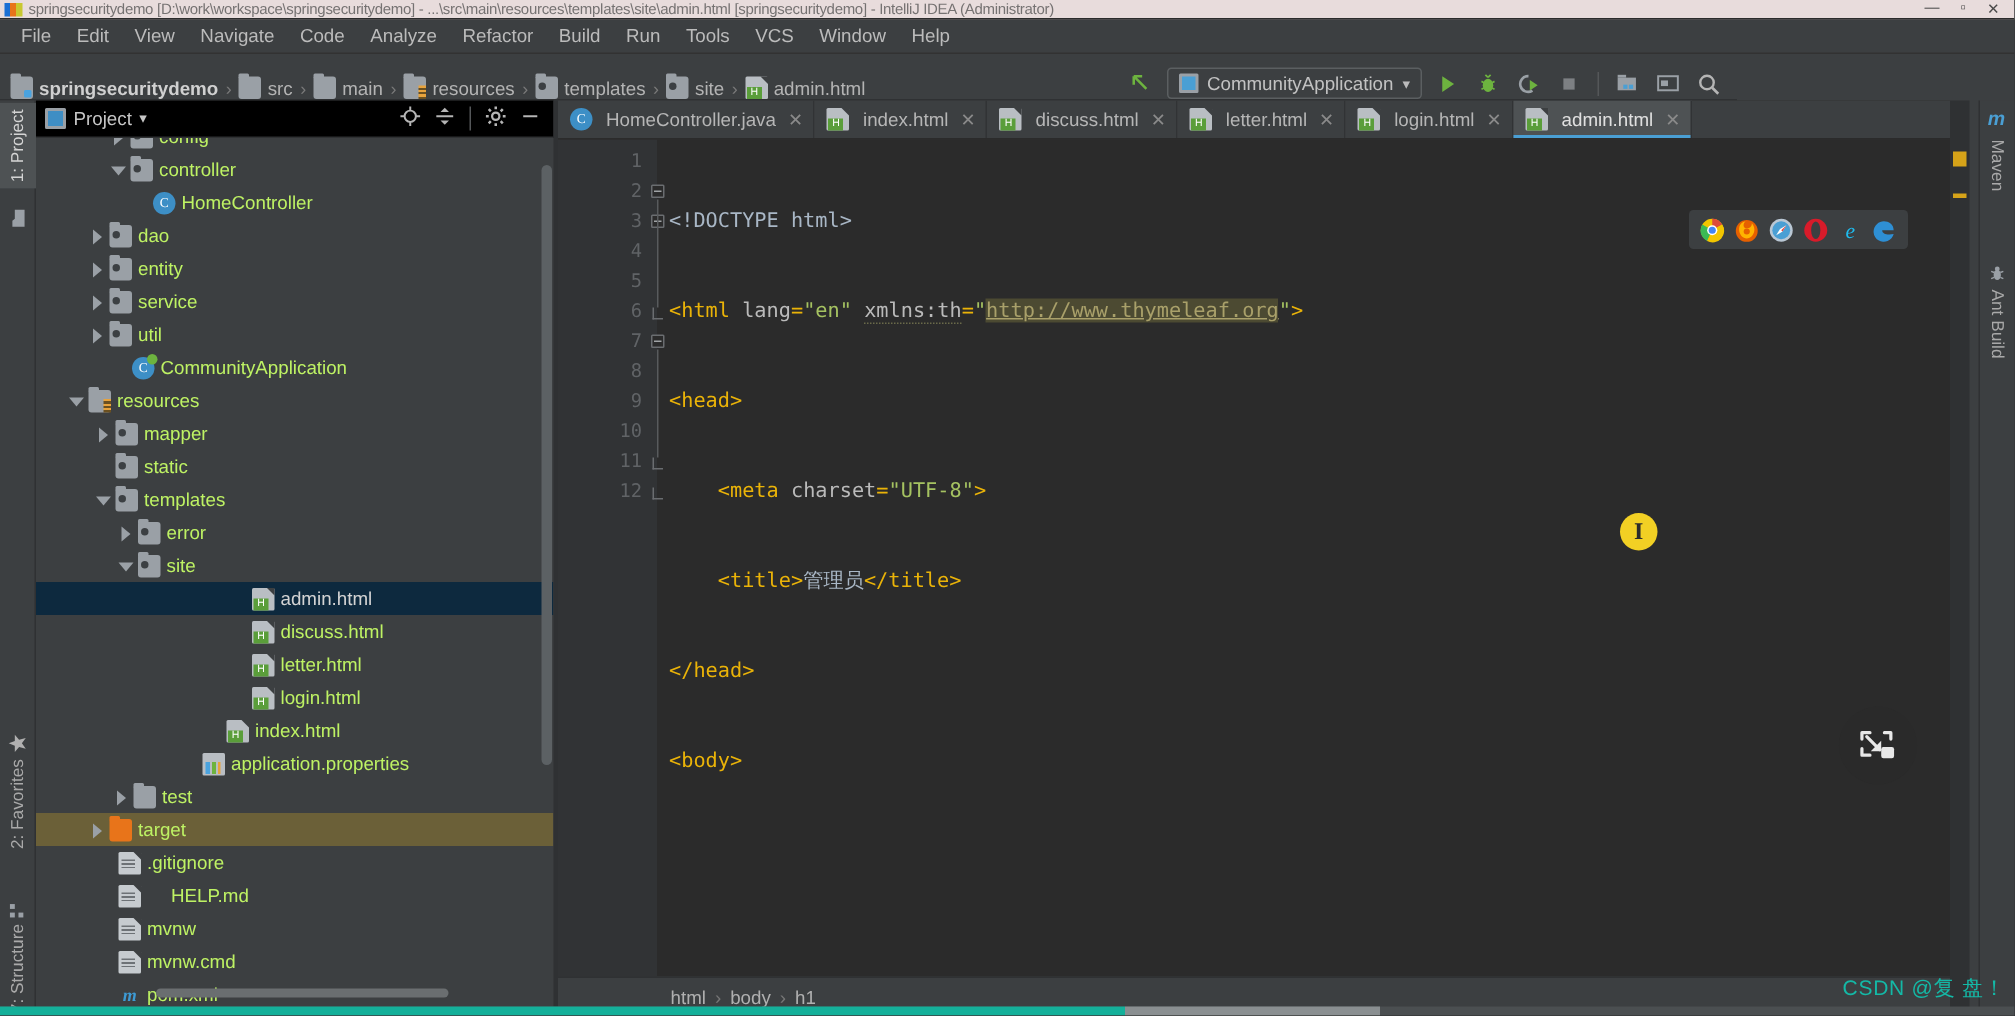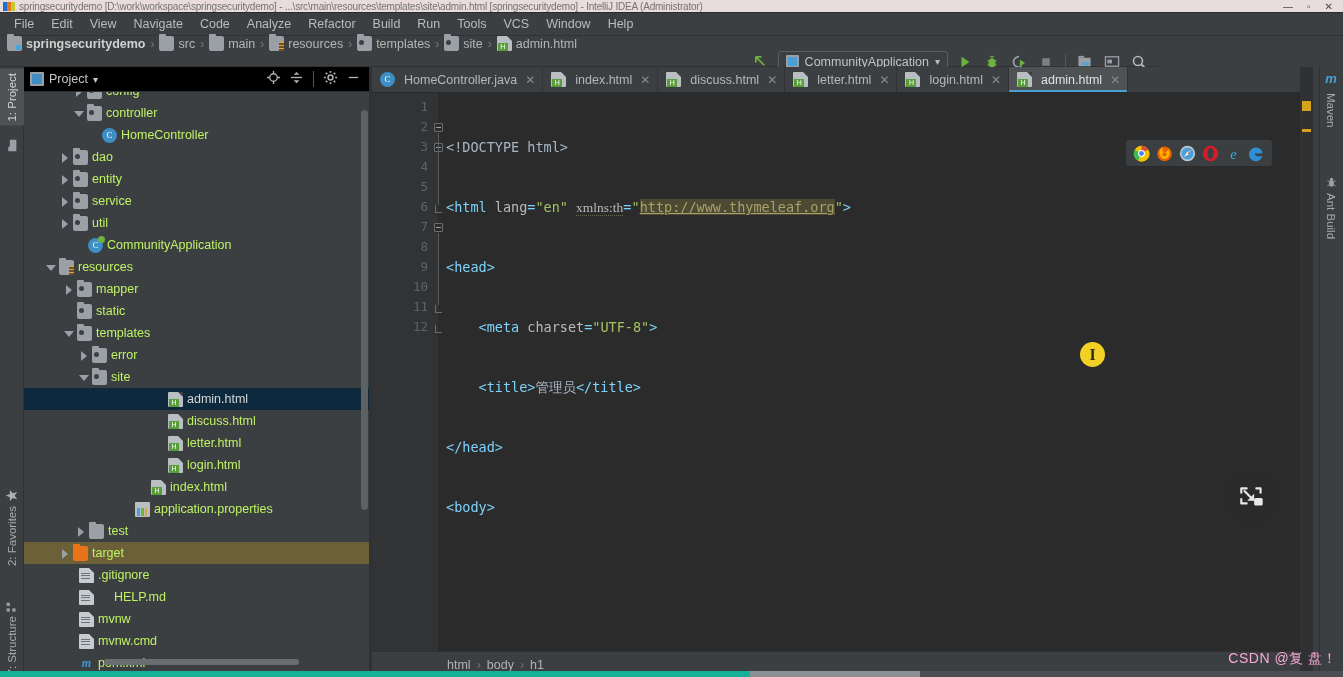--- a/index.html
+++ b/index.html
@@ -35,23 +35,22 @@
     padding-left: 6px; gap: 1px;
     border-bottom: 1px solid #323232;
   }
   .menu-item {
     font-size: 12.5px; color: #bbbbbb; padding: 3px 8px 3px 8px; white-space: nowrap;
   }
 
   
   .navbar {
     position: absolute; top: 36px; left: 0; width: 1158px; height: 31px;
-    background: #3c3f41; display: flex; align-items: flex-start;
+    background: #3c3f41; display: flex; align-items: flex-end;
     border-bottom: 1px solid #2f3133;
-    flex-direction: column;
   }
   .crumbs { display: flex; align-items: center; padding-left: 7px; gap: 0; }
   .crumb { display: flex; align-items: center; font-size: 12.5px; color: #b4b4b4; }
   .crumb.bold { font-weight: bold; color: #d0d0d0; }
   .crumb-sep { color: #7a7a7a; font-size: 12px; margin: 0 5px; }
   .ic { width: 15px; height: 15px; margin-right: 4px; flex: none; display:inline-block; position: relative; }
 
   
   .ic-folder { background:#9aa0a6; border-radius:1px 2px 2px 2px; }
   .ic-folder:before { content:""; position:absolute; top:-2px; left:0; width:7px; height:3px; background:#9aa0a6; border-radius:1px 1px 0 0; }
@@ -179,26 +178,26 @@
   .fold.end:before { content:""; position:absolute; left:0; top:7px; width:7px; height:1px; background:#6a6d70; }
   .fold-line { position:absolute; left:6px; width:1px; background:#585b5d; }
 
   .code {
     position:absolute; left:74px; top:4px; right:0; height:554px;
     font-family:"DejaVu Sans Mono", monospace; font-size:13.5px; line-height:20px;
     color: #a9b7c6; white-space: pre;
   }
   .cl { height:20px; }
   .cl.curline { background:#323232; display:block; margin-left:-74px; padding-left:74px; width:100%; }
-  .tg  { color:#7dd3fc; }   
+  .tg  { color:#eab308; }   
   .at  { color:#bababa; }   
   .va  { color:#a5c261; }   
   .txt { color:#a9b7c6; }   
   .url { color:#a9a06a; background:#4c4a32; text-decoration:underline; }
-  .squig { border-bottom:1px dotted #6a6a4a;font-family:Liberation Serif, serif; }
+  .squig { border-bottom:1px dotted #6a6a4a; }
   .taghl { background:#3b514d; }
   .caret { display:inline-block; width:1px; height:15px; background:#cdcdcd; vertical-align:-3px; }
 
   .browser-bar {
     position:absolute; right:28px; top:47px; height:26px; background:#3c3f41;
     border-radius:3px; display:flex; align-items:center; gap:6px; padding:0 7px; z-index:6;
   }
   .bicon { width:17px;height:17px;border-radius:50%; flex:none; position:relative; }
 
   .mouse-cursor {
@@ -234,21 +233,21 @@
     font-size:11.5px; color:#a9a9a9; white-space:nowrap;
     display:flex; align-items:center; gap:4px; padding:4px 0;
   }
   .bottom-strip {
     position:absolute; bottom:0; left:0; width:1343px; height:6px; background:#4b4f51;
   }
   .bottom-strip .prog { position:absolute; left:0; top:0; height:6px; width:750px; background:#14b09a; }
   .bottom-strip .prog2 { position:absolute; left:750px; top:0; height:6px; width:170px; background:#8a8f91; }
 
   .watermark {
-    position:absolute; right:6px; bottom:9px; font-size:14px; color:#f9a8d4;
+    position:absolute; right:6px; bottom:9px; font-size:14px; color:#14b8a6;
     letter-spacing:.5px; z-index:10; font-family:"Liberation Sans", sans-serif;
   }
   .hscroll {
     position:absolute; left:80px; bottom:12px; width:195px; height:6px; background:#6a6e70; border-radius:3px;
   }
 </style>
 </head>
 <body>
 
 <div class="app">

